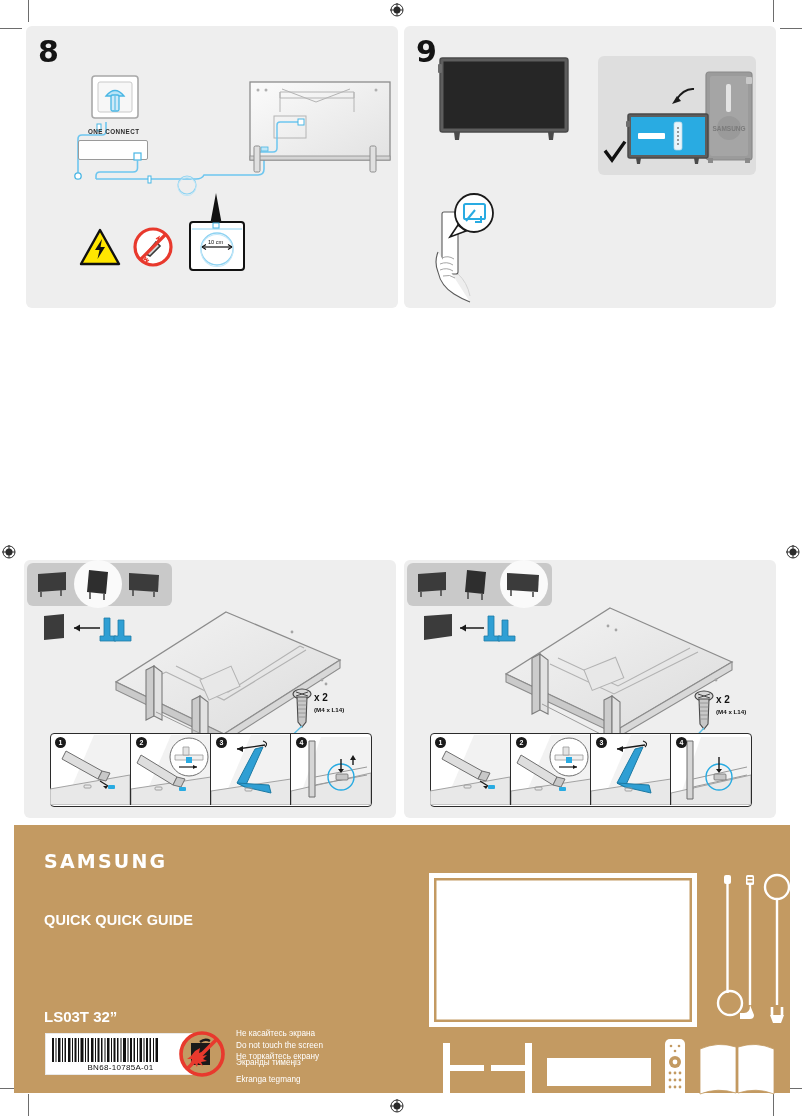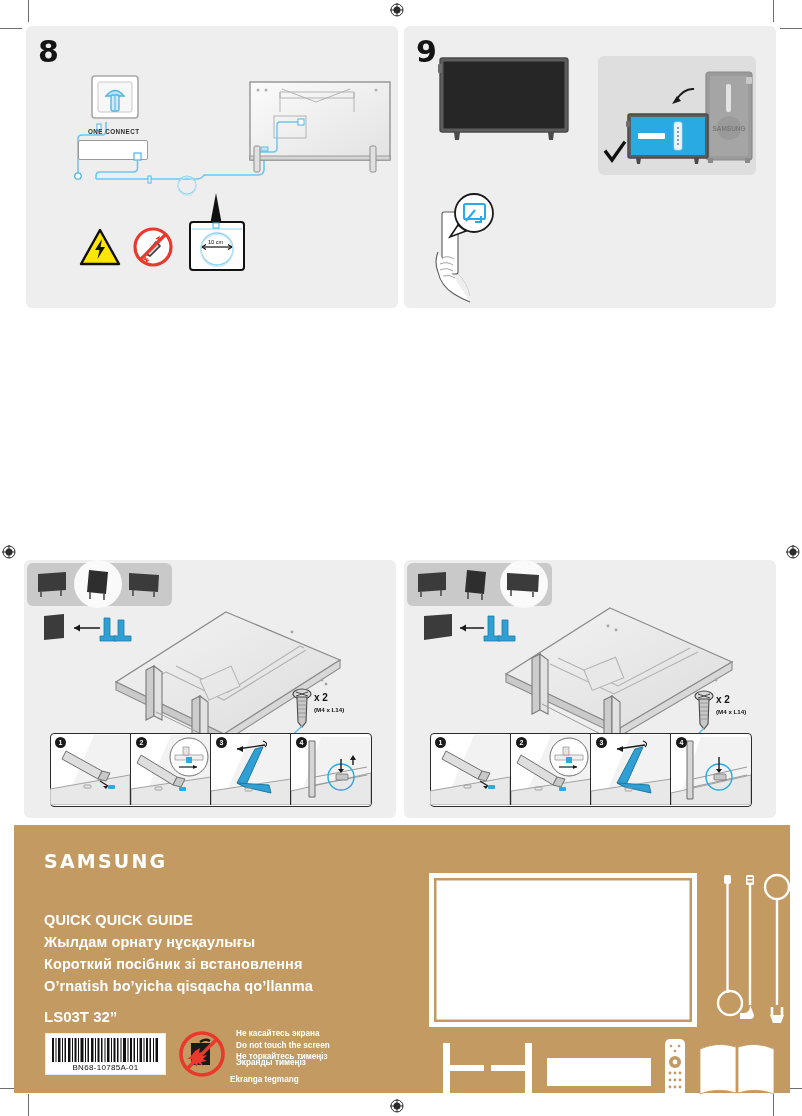--- a/index.html
+++ b/index.html
@@ -26,21 +26,21 @@
   
   .cover{position:absolute;background:#c39a62;}
   .cover-text{position:absolute;color:#ffffff;}
   .samsung{font-family:"DejaVu Sans",sans-serif;font-weight:bold;letter-spacing:2.2px;font-size:19px;}
   .title-line{font-weight:bold;font-size:14.5px;line-height:21px;letter-spacing:0.1px;white-space:nowrap;}
   .model{font-weight:bold;font-size:15px;}
 
   .barcode-box{position:absolute;background:#ffffff;border:1px solid #e9e9e9;}
   .barcode-num{position:absolute;width:100%;text-align:center;font-size:8px;color:#111;
                font-family:"Liberation Sans",sans-serif;letter-spacing:.3px;}
-  .warn-list{position:absolute;color:#ffffff;font-size:8.2px;font-weight:bold;line-height:11.4px;white-space:nowrap;}
+  .warn-list{position:absolute;color:#ffffff;font-size:8.2px;font-weight:normal;line-height:11.4px;white-space:nowrap;}
 
   svg{display:block;overflow:visible;}
 </style>
 </head>
 <body>
 
 <div class="crop" style="left:28px;top:0;width:1px;height:22px;"></div>
 <div class="crop" style="left:0;top:28px;width:22px;height:1px;"></div>
 <div class="crop" style="left:773px;top:0;width:1px;height:22px;"></div>
 <div class="crop" style="left:780px;top:28px;width:22px;height:1px;"></div>
@@ -515,27 +515,24 @@
     </svg>
     <div style="position:absolute;left:5px;top:4px;width:11px;height:11px;border-radius:50%;background:#1a1a1a;color:#fff;font-size:7px;text-align:center;line-height:11px;font-weight:bold;">4</div>
   </div>
 </div>
 
 <div class="cover" style="left:14px;top:825px;width:776px;height:268px;">
 
   <div class="cover-text samsung" style="left:30px;top:25px;">SAMSUNG</div>
 
   <div class="cover-text title-line" style="left:30px;top:85px;">QUICK QUICK GUIDE</div>
-  <div class="cover-text title-line" style="left:30px;top:107px;">Жылдам орнату нұсқаулығы</div>
-  <div class="cover-text title-line" style="left:30px;top:129px;">Короткий посібник зі встановлення</div>
-  <div class="cover-text title-line" style="left:30px;top:151px;">O’rnatish bo’yicha qisqacha qo’llanma</div>
 
   <div class="cover-text model" style="left:30px;top:183px;">LS03T 32”</div>
 
-  <div class="barcode-box" style="left:31px;top:208px;width:119px;height:40px;">
+  <div class="barcode-box" style="left:31px;top:208px;width:119px;height:40px;padding-left:30px;">
     <svg style="position:absolute;left:6px;top:4px;" width="107" height="24" viewBox="0 0 107 24">
       <g fill="#111111">
         <rect x="0" y="0" width="2" height="24"></rect>
           <rect x="3.5" y="0" width="1" height="24"></rect>
         <rect x="6" y="0" width="2.5" height="24"></rect>
           <rect x="10" y="0" width="1" height="24"></rect>
         <rect x="12.5" y="0" width="1.5" height="24"></rect>
           <rect x="16" y="0" width="2.5" height="24"></rect>
         <rect x="20" y="0" width="1" height="24"></rect>
           <rect x="22.5" y="0" width="2" height="24"></rect>
@@ -574,23 +571,23 @@
     <path d="M13 13 L32 13 L32 35 L13 35 Z" fill="#1a1a1a"></path>
     <g fill="#e8392d">
       <path d="M17 21 l5 -3 l-1 5 l5 -2 l-2 5 l5 -1 l-4 4 l4 2 l-6 1 l2 4 l-5 -3 l-1 4 l-3 -5 l-4 3 l2 -6 l-5 0 l4 -3 Z"></path>
     </g>
     <path d="M22 12 q5 -4 10 -1" fill="none" stroke="#1a1a1a" stroke-width="2.4"></path>
     <line x1="9" y1="39" x2="39" y2="9" stroke="#e8392d" stroke-width="3.6"></line>
   </svg>
 
   <div class="warn-list" style="left:222px;top:203px;">Не касайтесь экрана</div>
   <div class="warn-list" style="left:222px;top:214.5px;">Do not touch the screen</div>
-  <div class="warn-list" style="left:222px;top:226px;">Не торкайтесь тимеңіз</div>
+  <div class="warn-list" style="left:222px;top:226px;">Не торкайтесь екрану</div>
   <div class="warn-list" style="left:222px;top:232px;">Экранды тимеңіз</div>
-  <div class="warn-list" style="left:216px;top:249px;">Ekranga tegmang</div>
+  <div class="warn-list" style="left:222px;top:249px;">Ekranga tegmang</div>
 
   <svg style="position:absolute;left:413px;top:46px;" width="272" height="158" viewBox="0 0 272 158">
     <rect x="2" y="2" width="268" height="154" fill="#ffffff"></rect>
     <rect x="7" y="7" width="258" height="144" fill="#c39a62"></rect>
     <rect x="9.5" y="9.5" width="253" height="139" fill="#ffffff"></rect>
   </svg>
 
   <svg style="position:absolute;left:708px;top:48px;" width="72" height="156" viewBox="0 0 72 156">
 
     <rect x="2" y="2" width="7" height="9" rx="2" fill="#ffffff"></rect>

